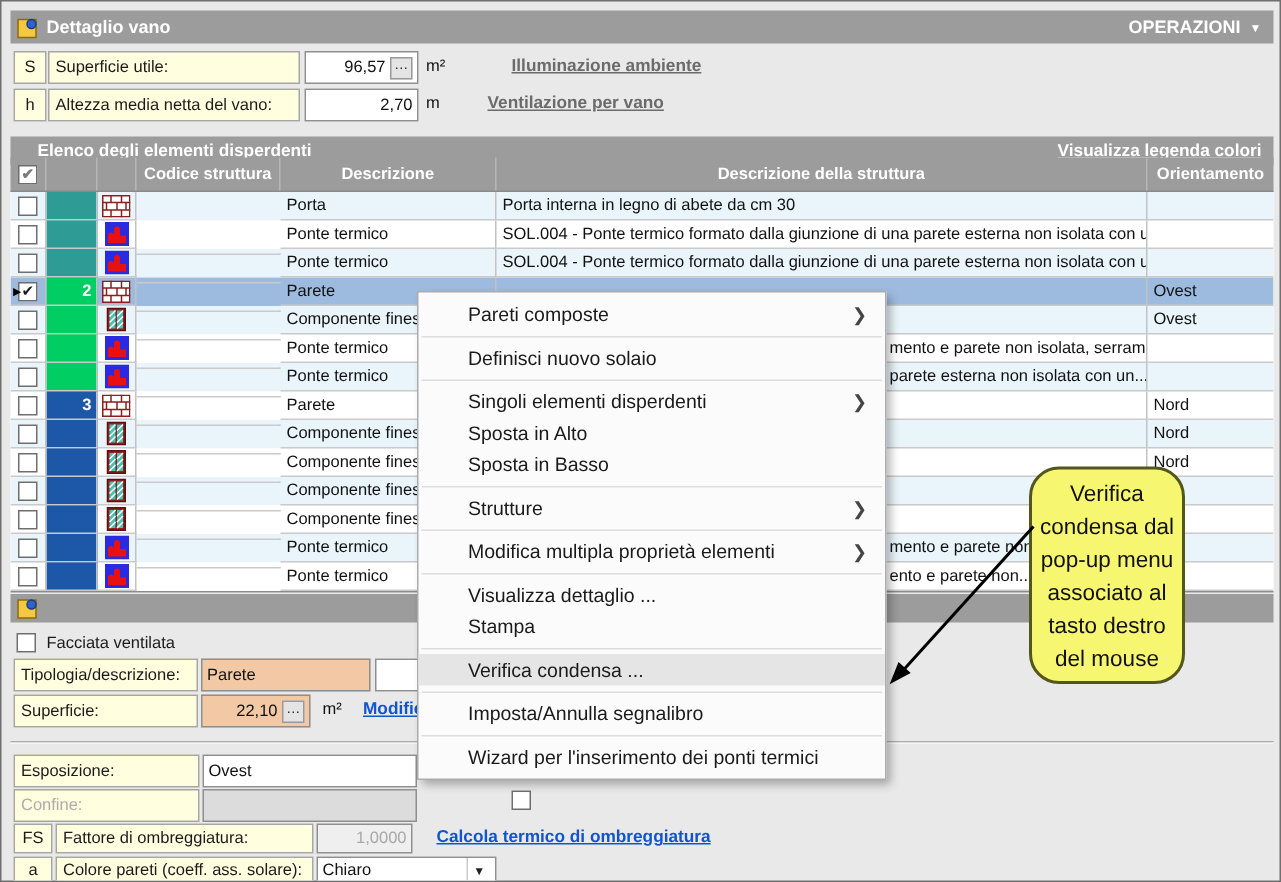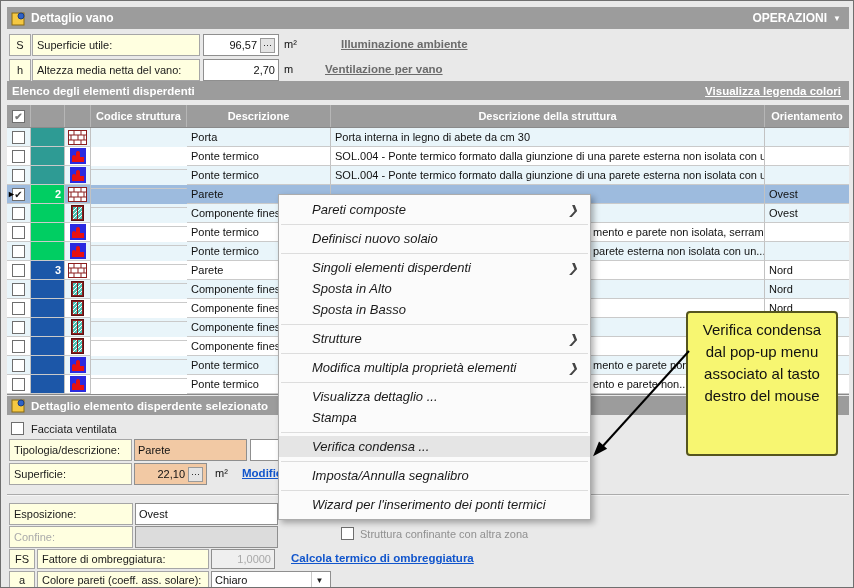--- a/index.html
+++ b/index.html
@@ -1,21 +1,21 @@
 <!DOCTYPE html>
 <html style="--bar: #9C9C9C; --teal: #2E9B94; --green: #00CE62; --blue: #1C57A8; --rowAlt: #E9F5FA; --rowSel: #9DBBDE; --labelYellow: #FFFFE0; --peach: #F2C9A4; --callout: #F7F671; --linkBlue: #1155CC;"><head>
 <meta charset="utf-8">
 <style>
   html,body{margin:0;padding:0;}
   .window{position:relative;width:854px;height:588px;background:#E9E9E9;border:1px solid #6F6F6F;
     font-family:"Liberation Sans",sans-serif;overflow:hidden;box-sizing:border-box;}
   .bar{position:absolute;left:6px;width:842px;background:var(--bar);color:#fff;font-weight:bold;
     font-size:12px;display:flex;align-items:center;box-sizing:border-box;}
   #titlebar{top:6px;height:22px;}
-  #elenco-bar{top:80px;height:19px;font-size:11.5px;}
+  #elenco-bar{top:90px;height:19px;font-size:11.5px;padding-left:13px;}
   #detail-bar{top:395px;height:19px;font-size:11.5px;z-index:2;}
   .bar .ttl{margin-left:5px;}
   .spacer{margin-left:auto;}
   .white-link{color:#fff;font-weight:bold;text-decoration:underline;font-size:11.5px;margin-right:8px;cursor:pointer;}
   #operazioni{margin-right:8px;display:flex;align-items:center;gap:6px;cursor:pointer;}
   #operazioni .caret{font-size:8px;}
   .note-ico{margin-left:4px;display:flex;}
 
   .ylabel{position:absolute;background:var(--labelYellow);border:1px solid #A6A6A6;font-size:11px;
     color:#1a1a1a;display:flex;align-items:center;padding:0 4px;box-sizing:border-box;height:22px;overflow:hidden;white-space:nowrap;}
@@ -57,28 +57,28 @@
   .c-orient{width:84px;padding-left:4px;border-right:none;}
   .cb{width:13px;height:13px;background:#fff;border:1px solid #6E6E6E;font-size:10px;line-height:12px;
     text-align:center;color:#1A1A1A;box-sizing:border-box;cursor:pointer;flex:0 0 auto;}
   .cb.grey{color:#7A7A7A;}
   .row-arrow{position:absolute;left:0;top:4px;font-size:9px;color:#000;}
 
   
   #context-menu{position:absolute;left:277px;top:193px;width:313px;background:#FBFBFB;border:1px solid #ACACAC;
     box-shadow:3px 3px 6px rgba(0,0,0,.3);z-index:50;padding:4px 0;box-sizing:border-box;}
   .mi{height:21px;display:flex;align-items:center;font-size:13px;color:#1A1A1A;padding-left:33px;
-    padding-right:12px;cursor:pointer;font-style:italic;}
+    padding-right:12px;cursor:pointer;}
   .mi .chev{margin-left:auto;font-size:12px;color:#454545;}
   .mi.hl{background:#E5E5E5;}
   .msep{height:1px;background:#DDDDDD;margin:4px 2px 3px 2px;}
 
   
-  #callout{position:absolute;left:685px;top:310px;width:152px;height:145px;background:var(--callout);
-    border:2px solid #55551E;border-radius:4px;box-sizing:border-box;z-index:40;
+  #callout{position:absolute;left:685px;top:310px;width:104px;height:145px;background:var(--callout);
+    border:2px solid #55551E;border-radius:20px;box-sizing:border-box;z-index:40;
     font-size:15px;line-height:22px;color:#111;text-align:center;padding:6px 4px;}
   #arrow-overlay{position:absolute;left:0;top:0;width:854px;height:588px;z-index:60;pointer-events:none;}
 
   .groove{position:absolute;left:6px;top:493px;width:842px;height:0;border-top:1px solid #ABABAB;border-bottom:1px solid #F5F5F5;}
   .plain-label{position:absolute;font-size:11px;color:#1a1a1a;white-space:nowrap;}
   .combo-btn{margin-left:auto;width:15px;text-align:center;font-size:8px;color:#222;border-left:1px solid #C9C9C9;
     align-self:stretch;display:flex;align-items:center;justify-content:center;cursor:pointer;}
   .chk{position:absolute;width:13px;height:13px;background:#fff;border:1px solid #6E6E6E;box-sizing:border-box;cursor:pointer;}
 </style>
 </head>
@@ -414,21 +414,20 @@
       </div>
     </div>
 
   <div class="bar" id="detail-bar">
     <span class="note-ico">
       <svg width="15" height="15">
           <rect x="1" y="2" width="12" height="12" fill="#F5C842" stroke="#8A6A10"></rect>
           <circle cx="10" cy="5" r="3" fill="#2E62C8" stroke="#1A3C80"></circle>
         </svg>
     </span>
-    <span class="ttl">Dettaglio elemento disperdente selezionato</span>
   </div>
 
   <span class="chk" style="left:10px;top:421px;"></span>
   <span class="plain-label" style="left:30px;top:422px;">Facciata ventilata</span>
 
   <div class="ylabel" style="left:8px;top:438px;width:123px;">Tipologia/descrizione:</div>
   <div class="field peach" style="left:133px;top:438px;width:113px;">
     <span>Parete</span>
   </div>
   <div class="field" style="left:249px;top:438px;width:40px;"></div>
@@ -442,21 +441,20 @@
   <span class="blue-link" style="left:241px;top:466px;">Modifica</span>
 
   <div class="groove"></div>
 
   <div class="ylabel" style="left:8px;top:502px;width:124px;">Esposizione:</div>
   <div class="field" style="left:134px;top:502px;width:143px;">
     <span>Ovest</span>
   </div>
 
   <span class="chk" style="left:340px;top:526px;"></span>
-  <span class="plain-label" style="left:359px;top:527px;color:#909090;">Struttura confinante con altra zona</span>
 
   <div class="ylabel dis" style="left:8px;top:525px;width:124px;">Confine:</div>
   <div class="field dis" style="left:134px;top:525px;width:143px;background:#DCDCDC;"></div>
 
   <div class="ylabel center" style="left:8px;top:548px;width:26px;height:20px;">FS</div>
   <div class="ylabel" style="left:36px;top:548px;width:172px;height:20px;">Fattore di ombreggiatura:</div>
   <div class="field dis num" style="left:210px;top:548px;width:64px;height:20px;">
     <span>1,0000</span>
   </div>
   <span class="blue-link" style="left:290px;top:551px;">Calcola termico di ombreggiatura</span>

